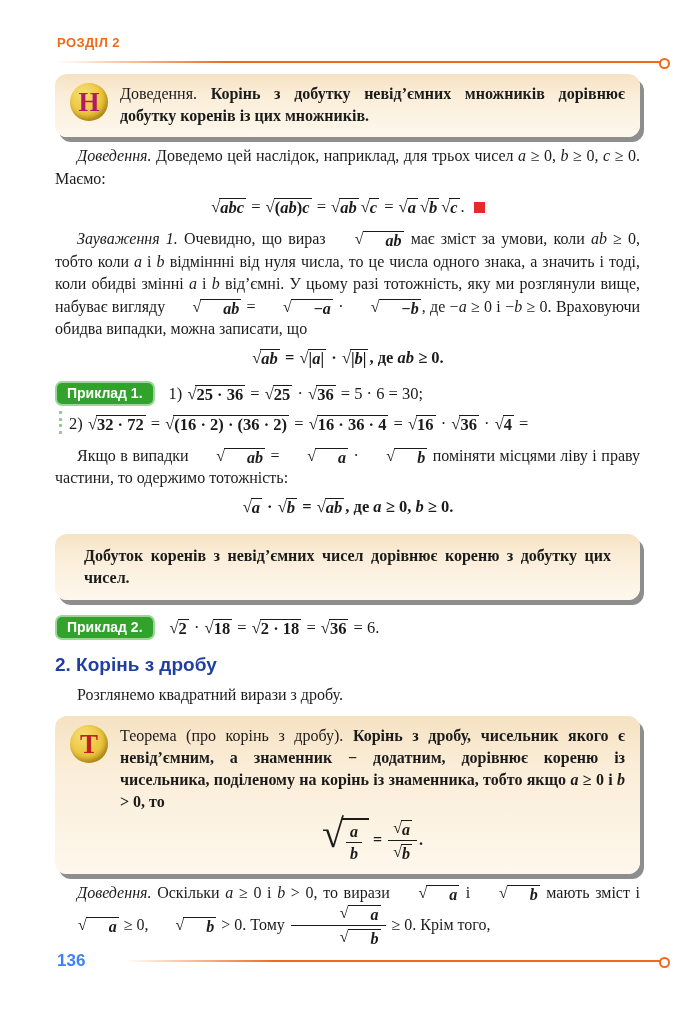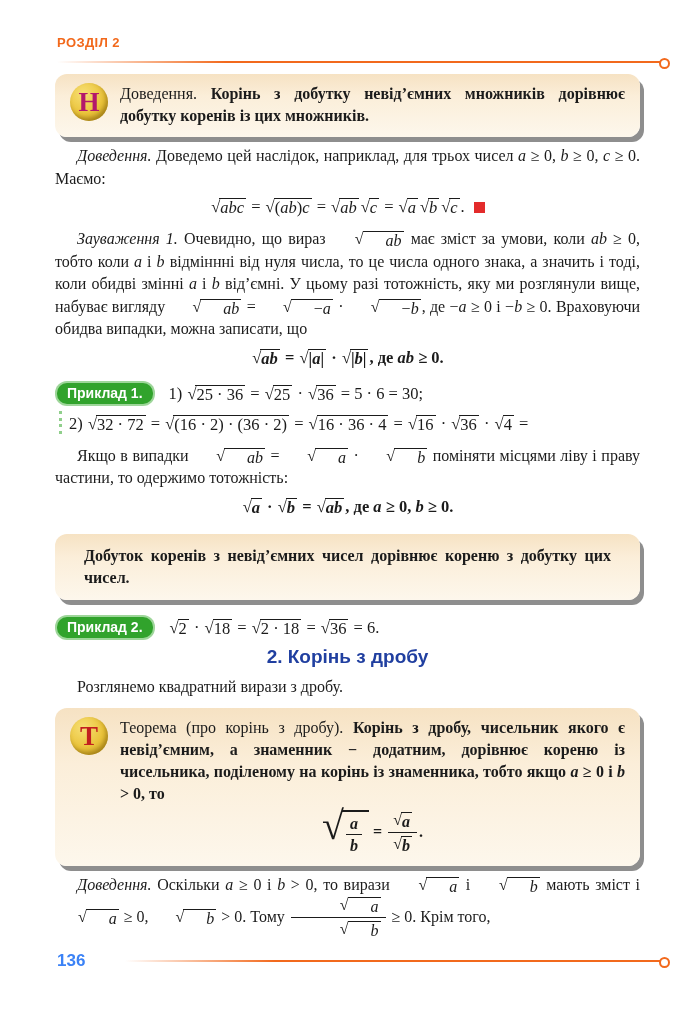--- a/index.html
+++ b/index.html
@@ -41,44 +41,44 @@
   
   p.body{font-size:16px;line-height:22.5px;text-align:justify;margin:8px 0 0;}
   .indent{text-indent:22px;}
   .formula{text-align:center;margin:3px 0 0;font-size:16.5px;line-height:27px;}
   .formula.bold{font-weight:bold;}
   .it{font-style:italic;} .bd{font-weight:bold;}
 
   
   .rad{display:inline-flex;align-items:flex-start;white-space:nowrap;margin:0 1px;}
   .rad>.rsign{line-height:1.05;margin-right:-1px;}
-  .rad>.rbar{border-top:1.6px solid currentColor;padding:0 2px 0 1px;line-height:1.12;}
+  .rad>.rbar{border-top:1.6px solid currentColor;padding:0 2px 0 1px;line-height:1.12;font-weight:bold;}
   
   .bigrad{display:inline-flex;align-items:flex-start;vertical-align:middle;}
   .bigrad>.rsign{font-size:2.5em;line-height:.8;margin-right:-2px;font-weight:normal;}
   .bigrad>.rbar{border-top:2px solid currentColor;padding:3px 5px 0 2px;line-height:1.1;}
   
   .frac{display:inline-flex;flex-direction:column;align-items:center;vertical-align:middle;margin:0 2px;}
   .fnum{border-bottom:1.6px solid currentColor;padding:0 4px 1px;line-height:1.15;}
   .fden{padding:2px 4px 0;line-height:1.15;}
   .qed{display:inline-block;width:11px;height:11px;background:#e32b2b;margin-left:5px;transform:translateY(1px);}
 
   
   .ex{margin-top:9px;position:relative;}
   .ex-head{display:flex;gap:16px;align-items:flex-start;}
   .badge{background:#31a32c;color:#fff;font-family:"Liberation Sans","DejaVu Sans",sans-serif;
-         font-weight:bold;font-size:14px;padding:2px 10px 3px;border-radius:10px;
+         font-weight:bold;font-size:14px;padding:2px 10px 3px;border-radius:5px;
          box-shadow:0 0 0 2px #9ed69a;white-space:nowrap;margin-top:3px;margin-left:2px;}
   .ex-line{font-size:16.5px;line-height:27px;}
   .ex-head .ex-line{flex:1;}
   .ex .cont{margin:3px 0 0 14px;}
   .dots{position:absolute;left:4px;top:31px;bottom:3px;width:0;border-left:3px dotted #90cf8c;}
 
   .heading{font-family:"Liberation Sans","DejaVu Sans",sans-serif;font-weight:bold;font-size:19px;
-           color:#203fa0;text-align:center;margin:5px 0 0;}
+           color:#203fa0;margin:13px 0 0;}
   .thm-f{text-align:center;font-weight:bold;margin-top:5px;line-height:1.1;}
   .mt10{margin-top:10px;} .mt14{margin-top:14px;}
 </style>
 </head>
 <body>
 
 <div class="page">
 
   <div class="chapter">РОЗДІЛ 2</div>
   <div class="hrule">

